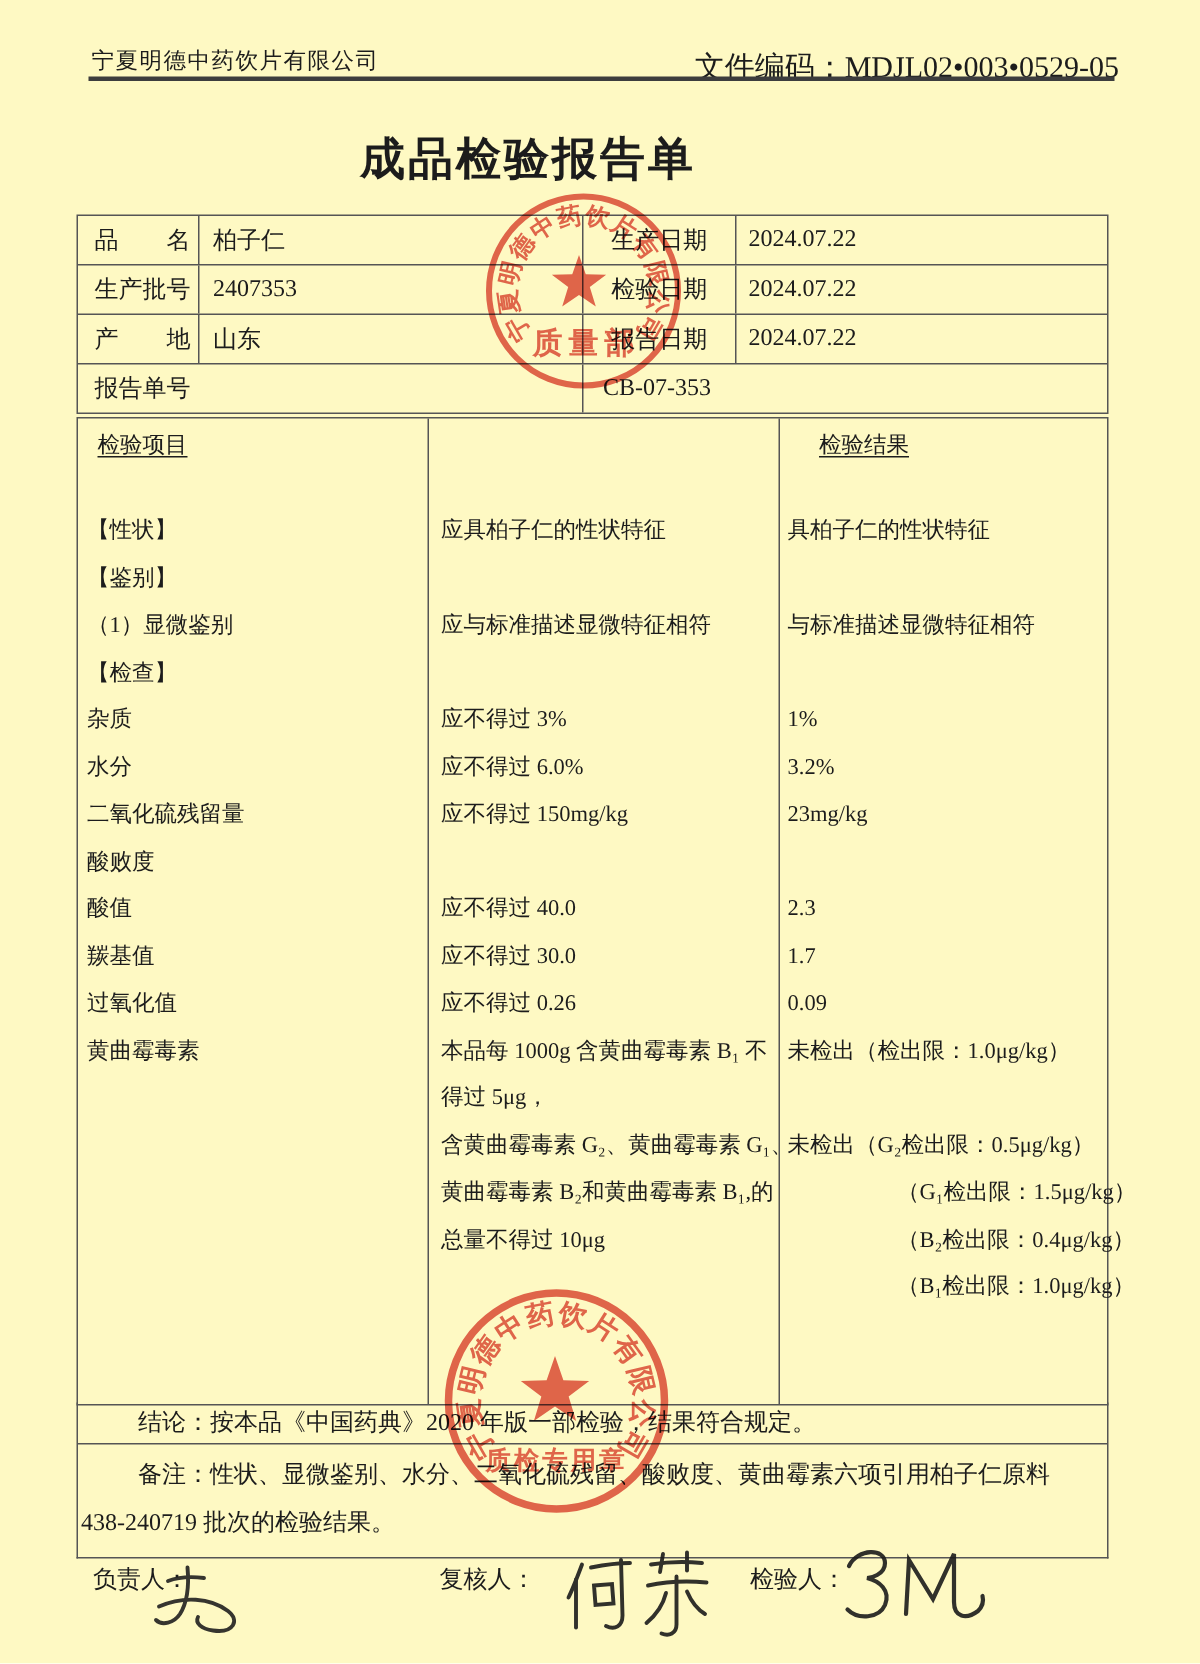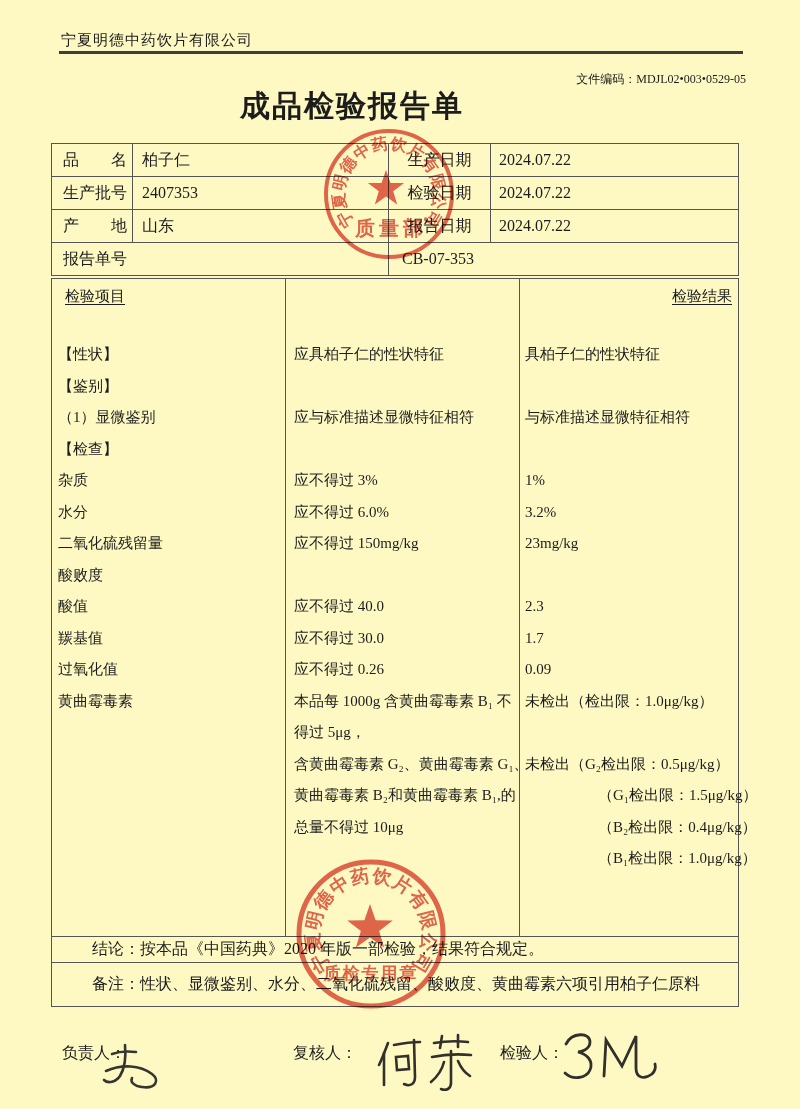--- a/index.html
+++ b/index.html
@@ -1,41 +1,41 @@
 <!DOCTYPE html>
 <html><head>
 <meta charset="utf-8">
 <style>
   html,body{margin:0;padding:0;background:#ffffff;}
   .page{position:relative;width:800px;height:1109px;background:#fef9c3;overflow:hidden;
         font-family:"Liberation Serif","DejaVu Serif",serif;color:#1c1c1c;}
   .abs{position:absolute;}
   
   .company{left:61px;top:31px;font-size:15px;letter-spacing:1px;}
-  .doccode{right:54px;top:31px;font-size:12px;margin-top:40px;}
+  .doccode{right:54px;top:31px;font-size:20px;}
   .hrule{left:59px;top:51px;width:684px;height:3px;background:#3d3d3d;}
   .title{left:0;width:704px;top:86px;text-align:center;font-size:30px;font-weight:bold;letter-spacing:2px;}
   
   .info{left:51px;top:143px;width:686px;border:1px solid #555;font-size:16px;}
   .irow{display:flex;align-items:center;height:32px;border-bottom:1px solid #555;}
   .irow:last-child{border-bottom:none;}
   .ic1{width:80px;padding-left:11px;box-sizing:border-box;}
   .ic2{width:256px;border-left:1px solid #555;padding-left:9px;box-sizing:border-box;height:100%;display:flex;align-items:center;}
   .ic3{width:102px;border-left:1px solid #555;text-align:center;box-sizing:border-box;height:100%;display:flex;align-items:center;justify-content:center;}
   .ic4{flex:1;border-left:1px solid #555;padding-left:8px;box-sizing:border-box;height:100%;display:flex;align-items:center;}
   .ica{width:336px;padding-left:11px;box-sizing:border-box;}
   .icb{flex:1;border-left:1px solid #555;padding-left:13px;box-sizing:border-box;height:100%;display:flex;align-items:center;}
   
   .main{left:51px;top:278px;width:686px;height:657px;border:1px solid #555;box-sizing:content-box;}
   .vline{position:absolute;top:0;bottom:0;width:1px;background:#555;}
   .mh{position:absolute;top:8px;font-size:15px;}
   .mh span{text-decoration:underline;text-underline-offset:3px;}
   .mh1{left:13px;}
   .mh2{left:234px;width:233px;text-align:center;}
-  .mh3{left:462px;width:218px;text-align:right;}
+  .mh3{left:494px;width:218px;text-align:left;}
   .mcol{position:absolute;top:60px;font-size:15px;}
   .colA{left:0;width:233px;}
   .colB{left:234px;width:233px;}
   .colC{left:468px;width:218px;}
   .mline{height:31.5px;line-height:31.5px;white-space:nowrap;overflow:visible;}
   .colA .mline{padding-left:6px;}
   .colB .mline{padding-left:8px;}
   .colC .mline{padding-left:5px;}
   .colC .mline.ind{padding-left:78px;}
   
@@ -148,20 +148,21 @@
         <div class="mline ind">（G₁检出限：1.5μg/kg）</div>
         <div class="mline ind">（B₂检出限：0.4μg/kg）</div>
         <div class="mline ind">（B₁检出限：1.0μg/kg）</div>
       </div>
   </div>
 
   <div class="abs concl">
     <div class="crow1">结论：按本品《中国药典》2020 年版一部检验，结果符合规定。</div>
     <div class="crow2">
       <div class="rline1">备注：性状、显微鉴别、水分、二氧化硫残留、酸败度、黄曲霉素六项引用柏子仁原料</div>
+      <div class="rline2">438-240719 批次的检验结果。</div>
     </div>
   </div>
 
   <div class="abs sign-label sg1">负责人：</div>
   <div class="abs sign-label sg2">复核人：</div>
   <div class="abs sign-label sg3">检验人：</div>
 
   <svg class="abs sigsvg" style="left:94px;top:1038px;" width="82" height="60" viewBox="0 0 82 60">
     <g fill="none" stroke="#1b1b1b" stroke-width="2.6" stroke-linecap="round" opacity="0.88">
       <path d="M 18,16 C 26,13 34,13 42,14"></path>

